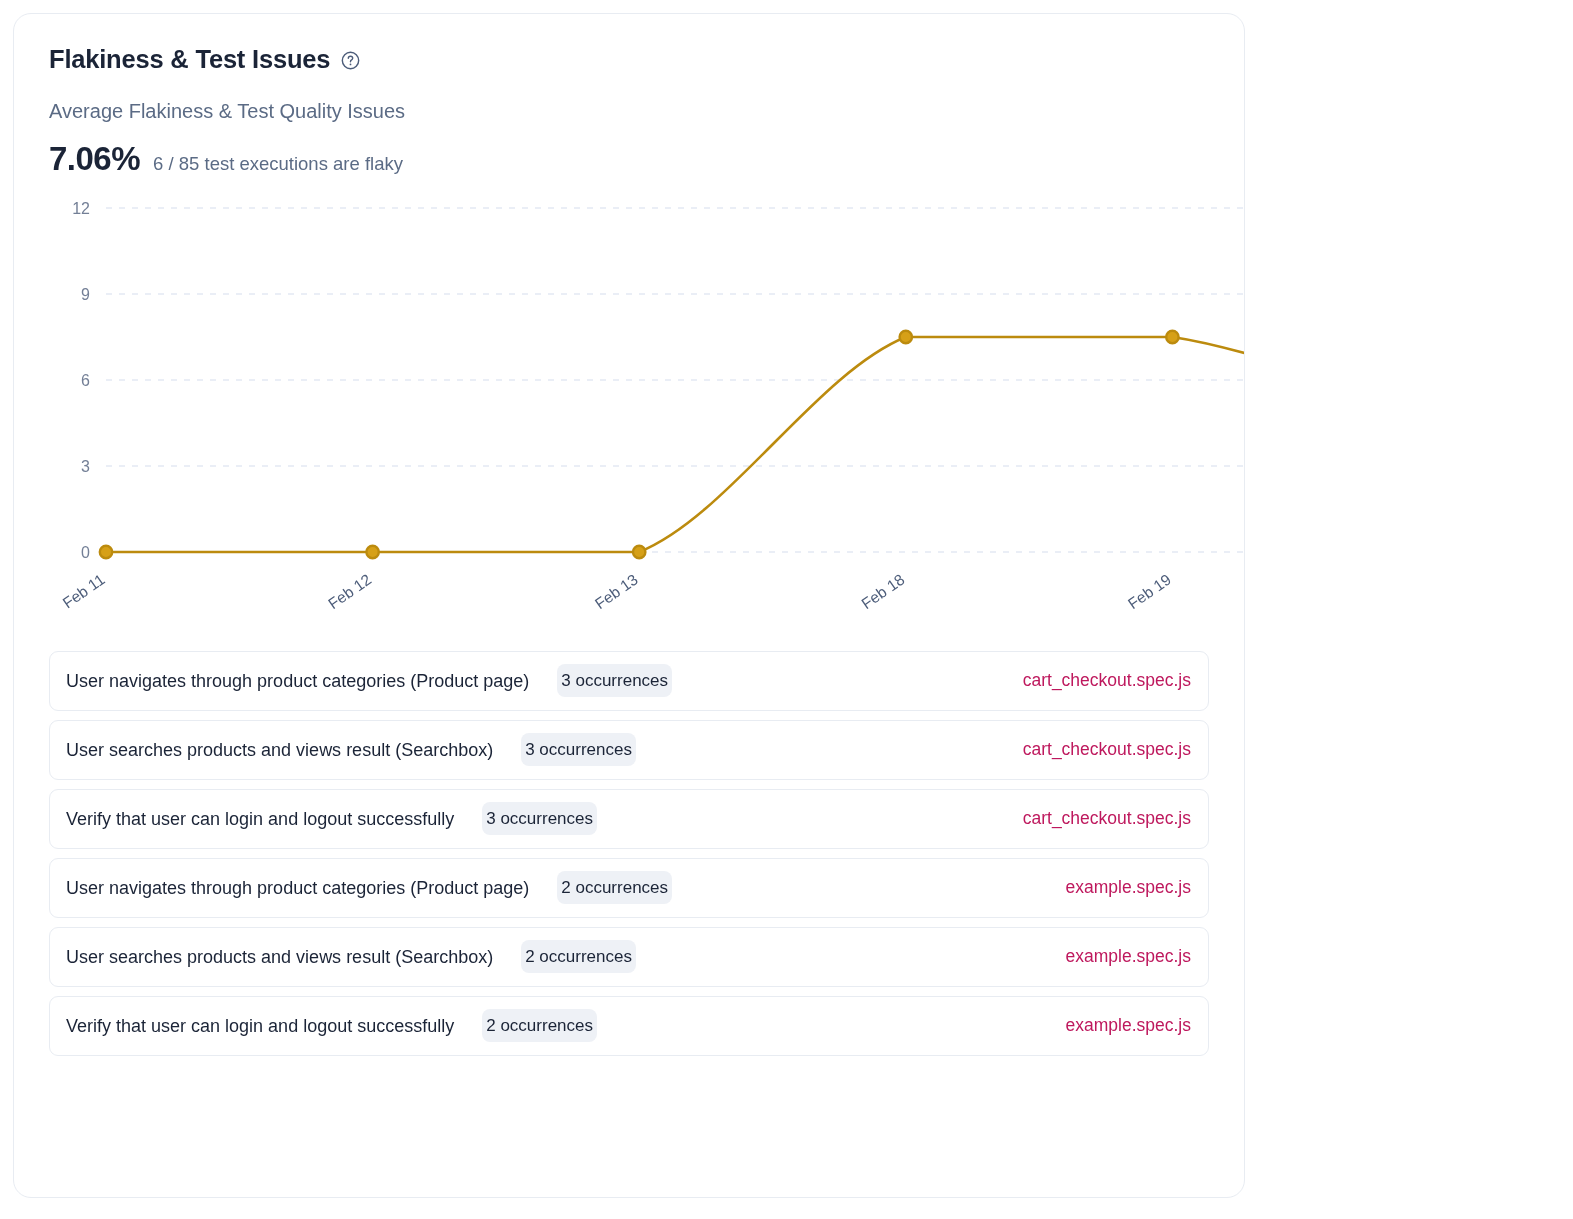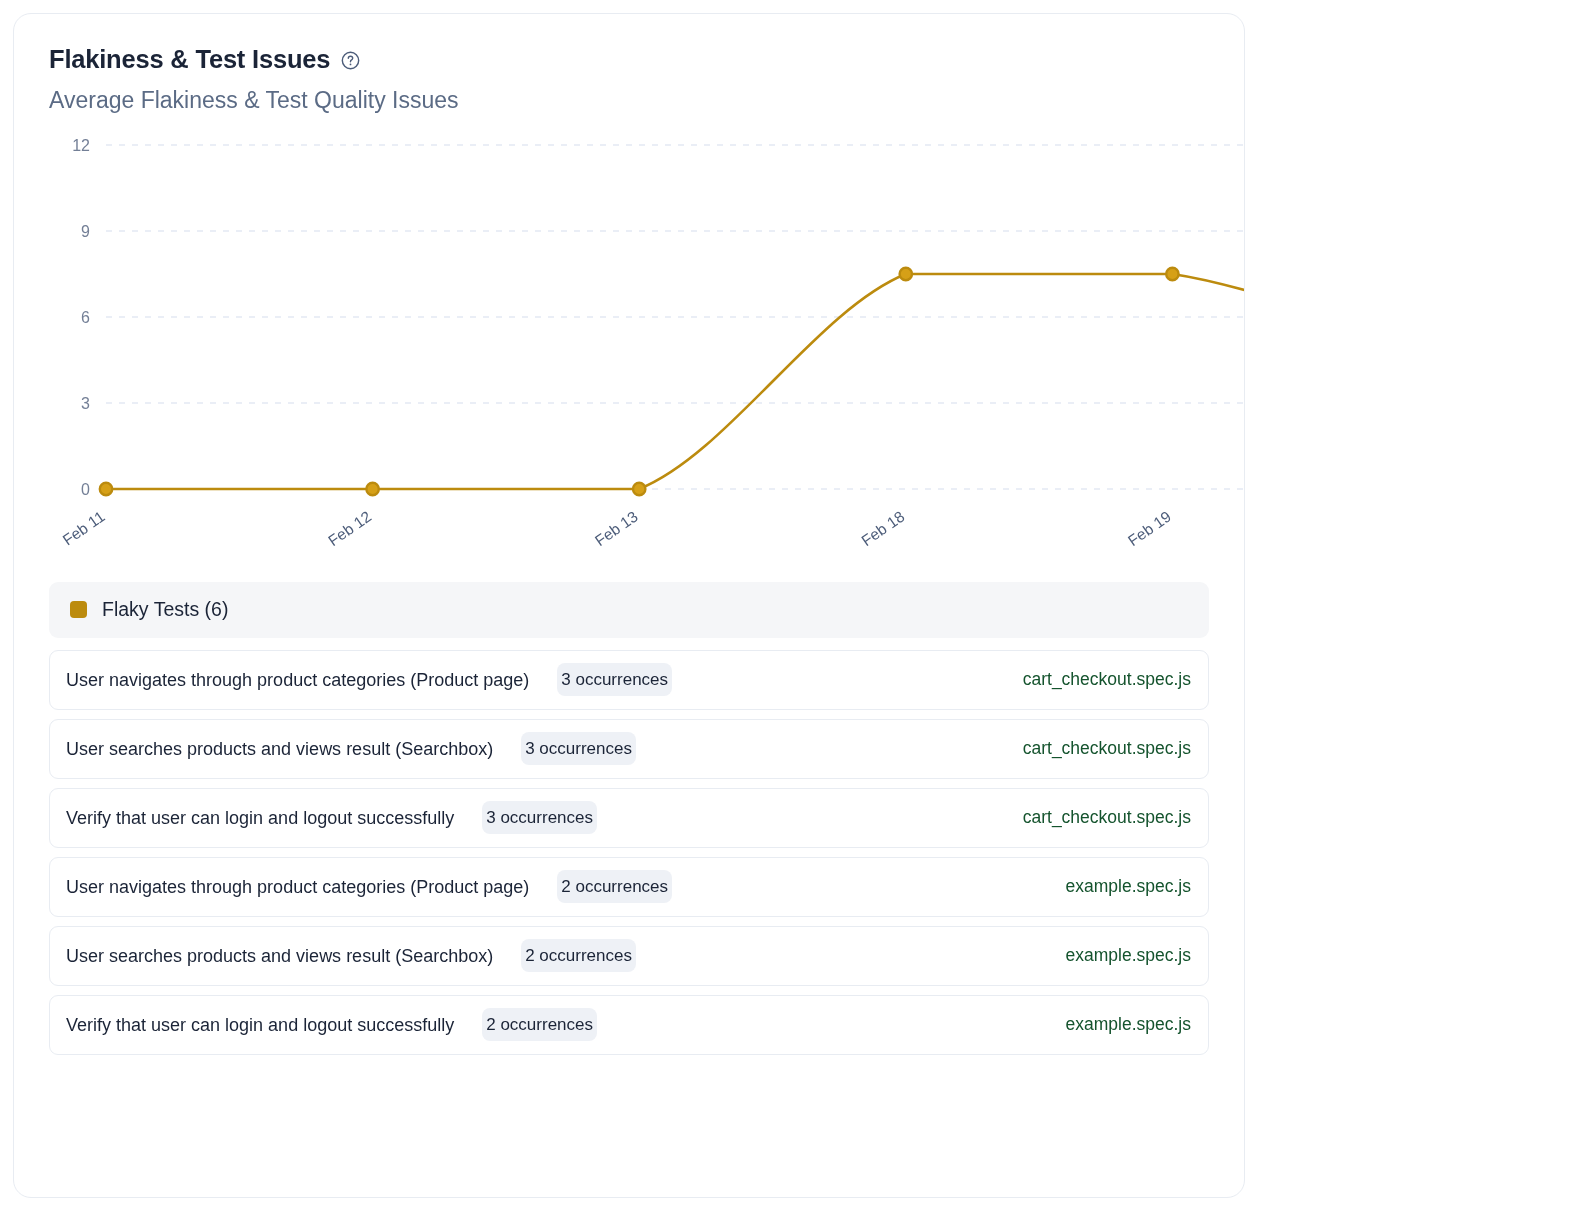--- a/index.html
+++ b/index.html
@@ -43,22 +43,22 @@
     letter-spacing: -0.2px;
     line-height: 1;
   }
   .help-icon {
     width: 19px;
     height: 19px;
     display: block;
     margin-top: 2px;
   }
   .subtitle {
-    margin-top: 16px;
-    font-size: 23px;
+    margin-top: 28px;
+    font-size: 20px;
     color: #5b6b85;
     line-height: 1;
   }
   .metric-row {
     margin-top: 21px;
     display: flex;
     align-items: baseline;
     gap: 13px;
   }
   .metric-value {
@@ -155,21 +155,21 @@
     font-size: 17px;
     color: #1b2437;
     white-space: nowrap;
     line-height: 1;
   }
   .row-spacer {
     flex: 1 1 auto;
   }
   .row-file {
     font-size: 17.5px;
-    color: #14532d;
+    color: #be185d;
     white-space: nowrap;
     line-height: 1;
   }
 </style>
 </head>
 <body>
 
 <div class="card">
 
   <div class="header">
@@ -177,20 +177,24 @@
       <div class="title">Flakiness &amp; Test Issues</div>
       <span class="help-icon-wrap">
         <svg class="help-icon" viewBox="0 0 20 20" fill="none" aria-hidden="true">
           <circle cx="10" cy="10" r="8.6" stroke="#4d5d7a" stroke-width="1.5"></circle>
           <path d="M7.7 7.6c0-1.25 1.05-2.1 2.3-2.1 1.3 0 2.3.85 2.3 2.05 0 1.1-.7 1.55-1.45 2.05-.6.4-.85.75-.85 1.4v.3" stroke="#4d5d7a" stroke-width="1.5" stroke-linecap="round" fill="none"></path>
           <circle cx="10" cy="14.1" r="0.95" fill="#4d5d7a"></circle>
         </svg>
       </span>
     </div>
     <div class="subtitle">Average Flakiness &amp; Test Quality Issues</div>
+    <div class="metric-row">
+      <div class="metric-value">7.06%</div>
+      <div class="metric-caption">6 / 85 test executions are flaky</div>
+    </div>
   </div>
 
   <div class="chart-wrap">
     <svg class="chart-svg" id="chart" width="1530" height="440" viewBox="0 0 1530 440">
         <line x1="92" x2="1428" y1="353" y2="353" stroke="#e4e9f3" stroke-width="1.3" stroke-dasharray="6 7"></line>
         <text x="76" y="359" class="ytick">0</text>
         <line x1="92" x2="1428" y1="267" y2="267" stroke="#e4e9f3" stroke-width="1.3" stroke-dasharray="6 7"></line>
         <text x="76" y="273" class="ytick">3</text>
         <line x1="92" x2="1428" y1="181" y2="181" stroke="#e4e9f3" stroke-width="1.3" stroke-dasharray="6 7"></line>
         <text x="76" y="187" class="ytick">6</text>
@@ -207,24 +211,20 @@
         <path d="M 92 353 C 136.43333333333334 353, 269.73333333333335 353, 358.6 353 C 447.4666666666667 353, 536.3333333333334 353, 625.2 353 C 714.0666666666667 317.1666666666667, 802.9333333333333 173.83333333333334, 891.8 138 C 980.6666666666666 138, 1069.5333333333333 138, 1158.4 138 C 1247.2666666666669 151.3777777777778, 1380.5666666666666 204.8888888888889, 1425 218.26666666666668" fill="none" stroke="#bc8b0e" stroke-width="2.6" stroke-linecap="round" stroke-linejoin="round"></path>
         <circle cx="92" cy="353" r="6.2" fill="#d6a017" stroke="#bc8b0e" stroke-width="2.4"></circle>
         <circle cx="358.6" cy="353" r="6.2" fill="#d6a017" stroke="#bc8b0e" stroke-width="2.4"></circle>
         <circle cx="625.2" cy="353" r="6.2" fill="#d6a017" stroke="#bc8b0e" stroke-width="2.4"></circle>
         <circle cx="891.8" cy="138" r="6.2" fill="#d6a017" stroke="#bc8b0e" stroke-width="2.4"></circle>
         <circle cx="1158.4" cy="138" r="6.2" fill="#d6a017" stroke="#bc8b0e" stroke-width="2.4"></circle>
         <circle cx="1425" cy="218.26666666666668" r="6.2" fill="#d6a017" stroke="#bc8b0e" stroke-width="2.4"></circle>
       </svg>
   </div>
 
-  <div class="legend">
-    <span class="legend-swatch" style="background: rgb(188, 139, 14);"></span>
-    <span class="legend-label">Flaky Tests (6)</span>
-  </div>
 
   <div class="list" id="flaky-list">
       <div class="row">
         <span class="row-name">User navigates through product categories (Product page)</span>
         <span class="row-badge">3 occurrences</span>
         <span class="row-spacer"></span>
         <span class="row-file">cart_checkout.spec.js</span>
       </div>
       <div class="row">
         <span class="row-name">User searches products and views result (Searchbox)</span>

